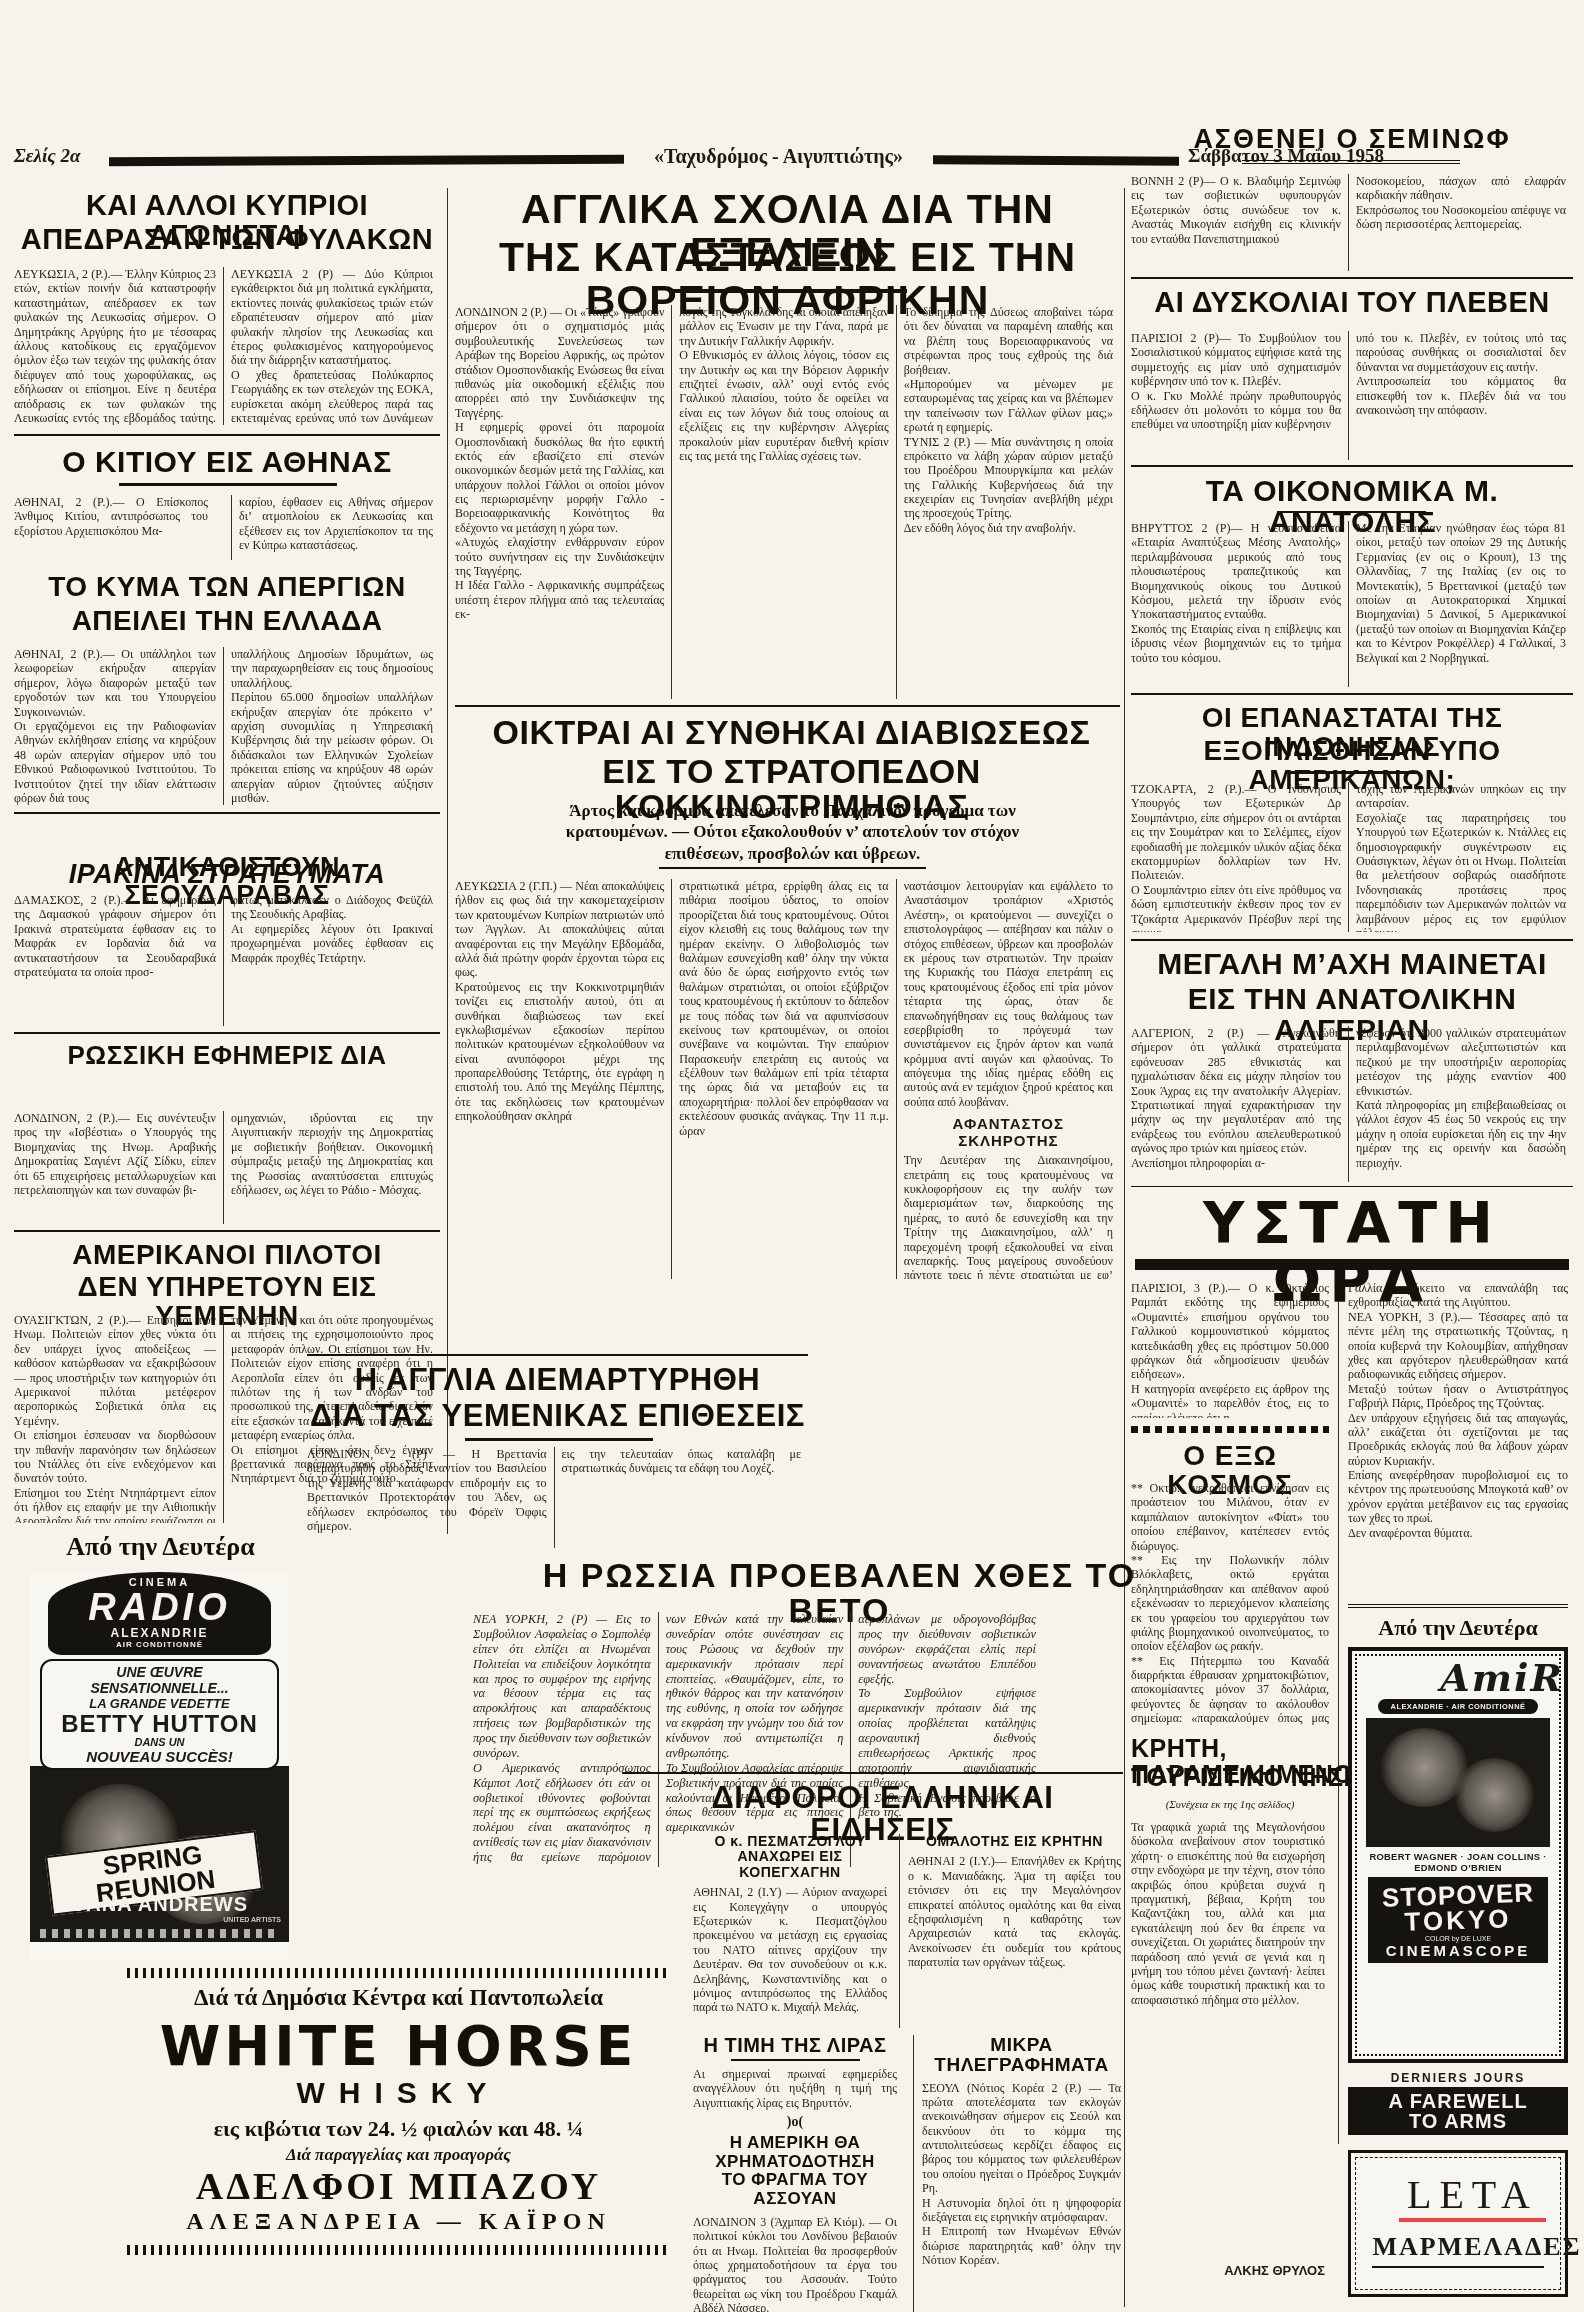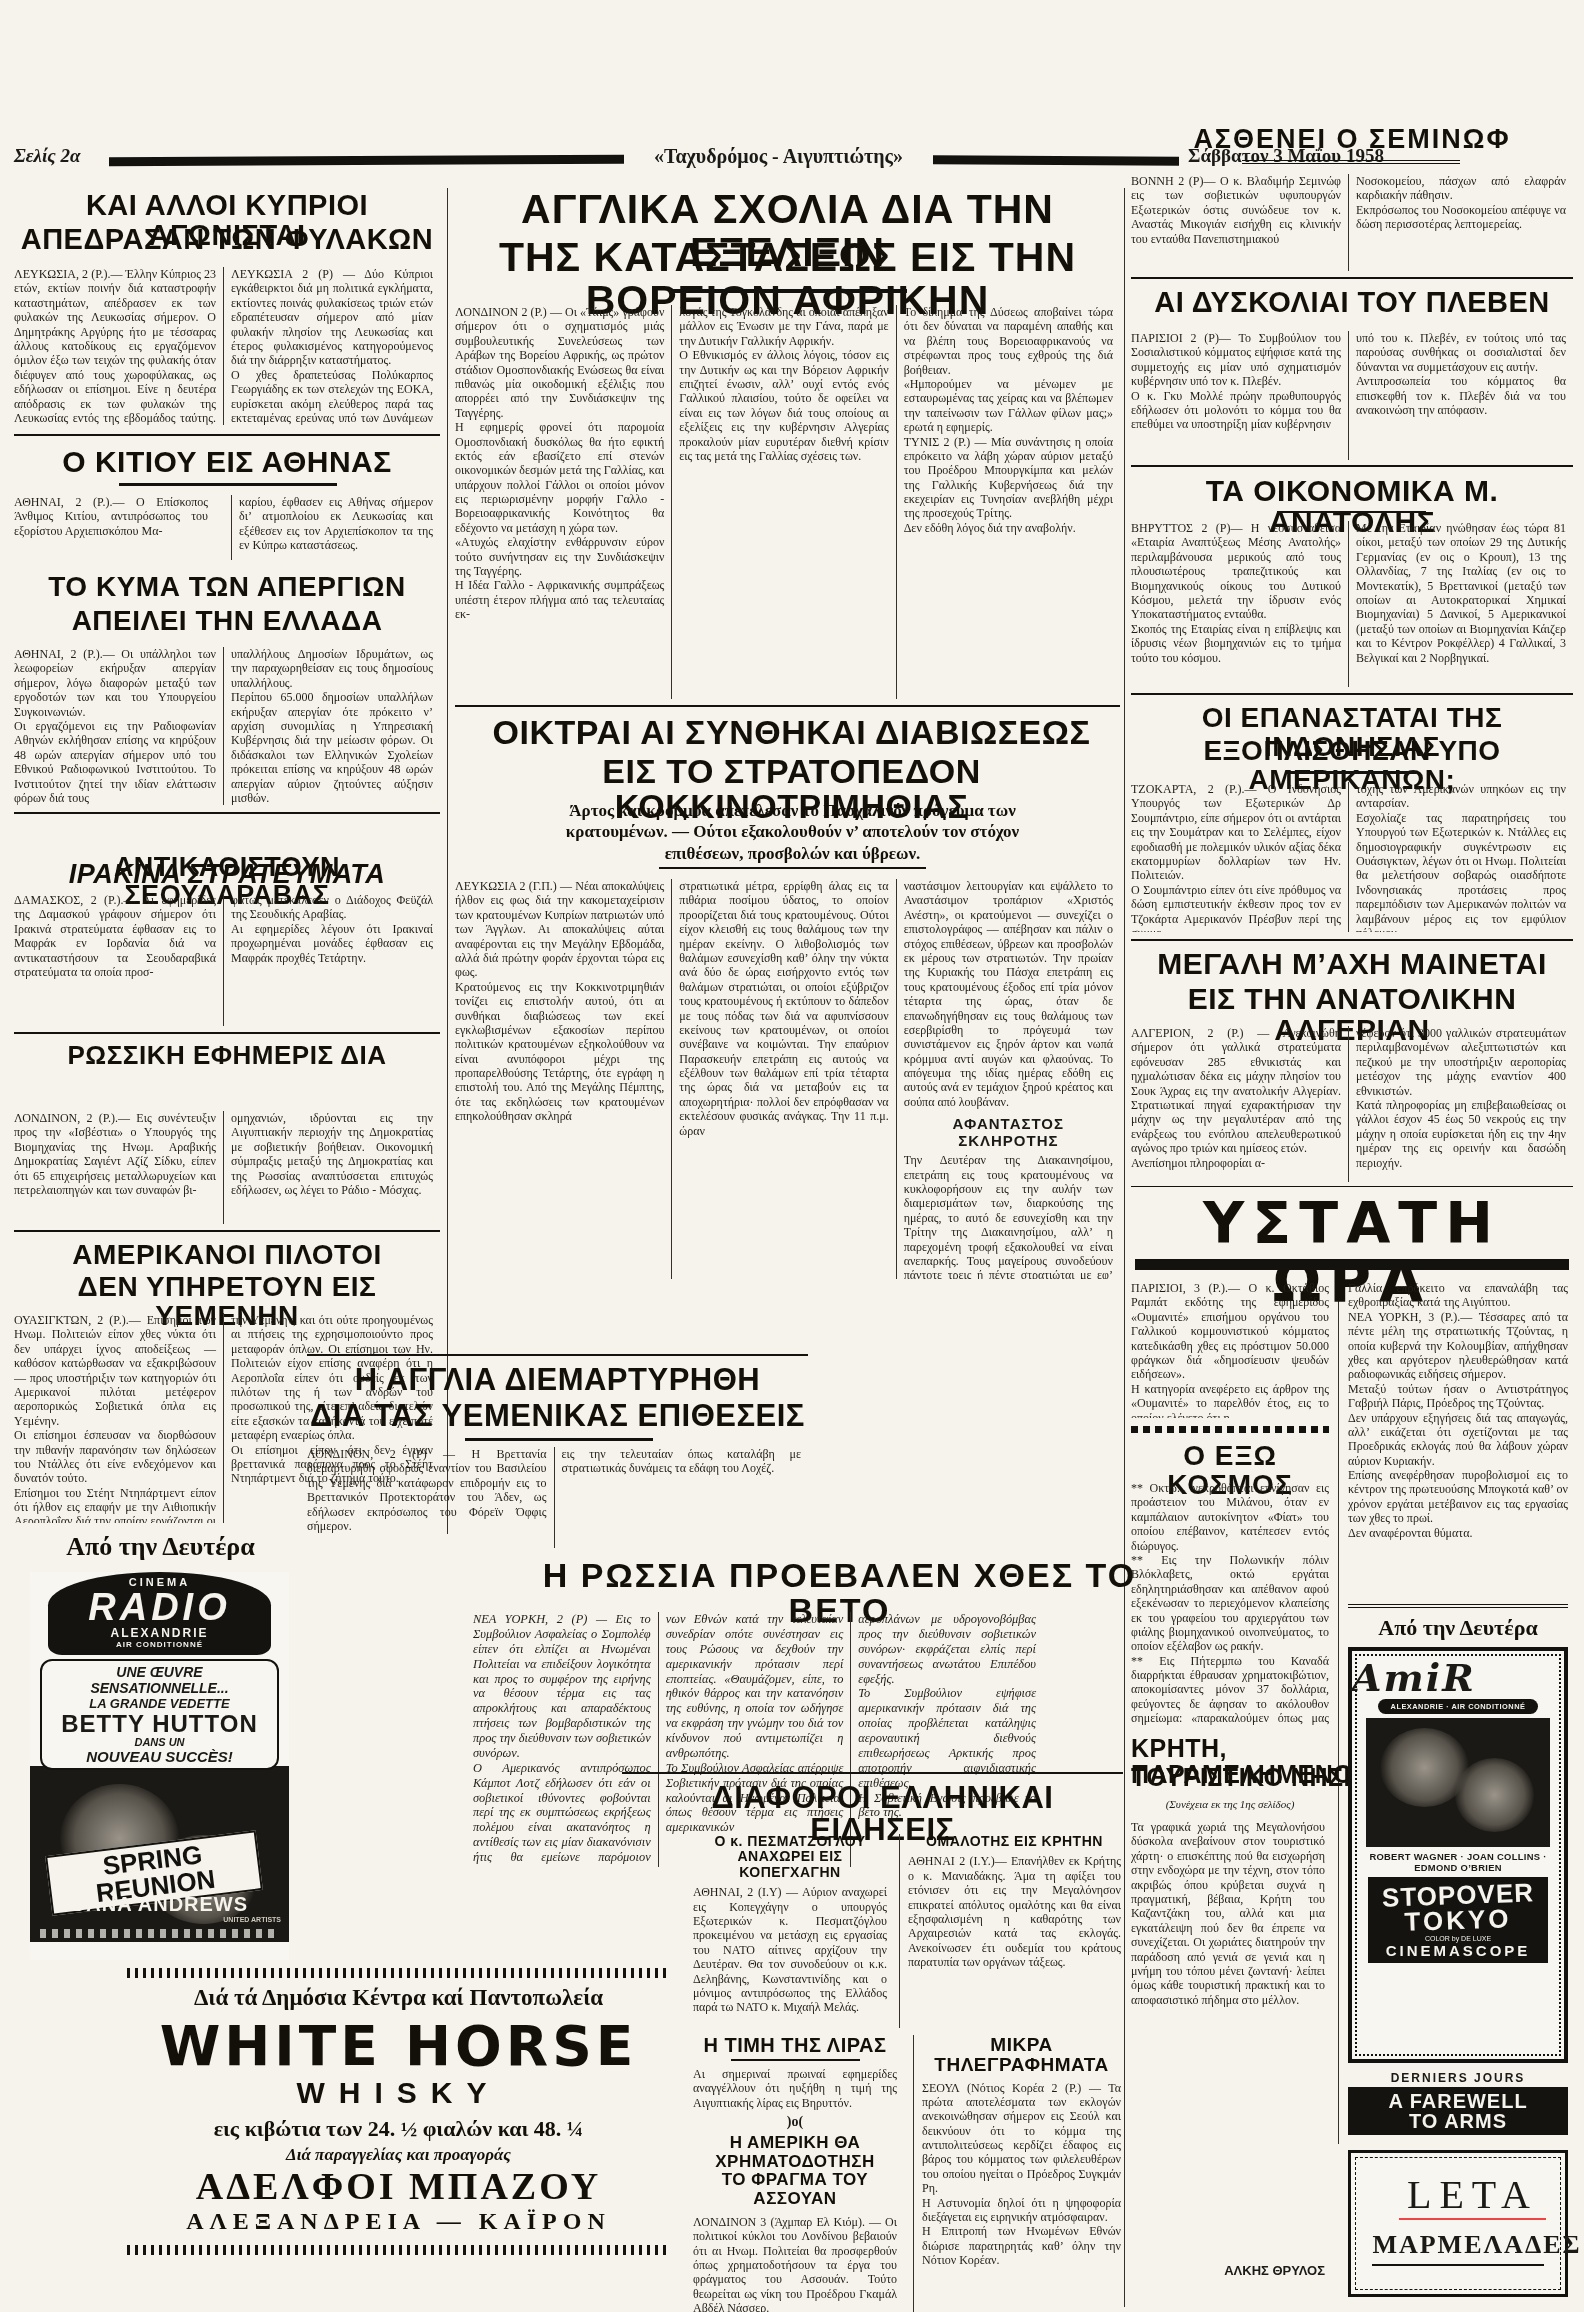--- a/index.html
+++ b/index.html
@@ -275,21 +275,21 @@
 
   <div class="abs h" style="left:1131px;top:1735px;width:277px;font-size:25px;text-align:left;">ΚΡΗΤΗ, ΠΑΡΑΜΕΛΗΜΕΝΟ</div>
   <div class="abs h" style="left:1131px;top:1764px;width:277px;font-size:25px;text-align:left;">ΤΟΥΡΙΣΤΙΚΟ ΝΗΣΙ</div>
   <div class="abs" style="left:1131px;top:1798px;width:198px;text-align:center;font:italic 11px 'Liberation Serif',serif;">(Συνέχεια εκ της 1ης σελίδος)</div>
   <div class="abs bd" style="left:1131px;top:1820px;width:194px;height:436px;">Τα γραφικά χωριά της Μεγαλονήσου δύσκολα ανεβαίνουν στον τουριστικό χάρτη· ο επισκέπτης πού θα εισχωρήση στην ενδοχώρα με την τέχνη, στον τόπο ακριβώς όπου κρύβεται συχνά η πραγματική, βέβαια, Κρήτη του Καζαντζάκη του, αλλά και μια εγκατάλειψη πού δεν θα έπρεπε να συνεχίζεται. Οι χωριάτες διατηρούν την παράδοση από γενιά σε γενιά και η μνήμη του τόπου μένει ζωντανή· λείπει όμως κάθε τουριστική πρακτική και το αποφασιστικό πήδημα στο μέλλον.</div>
   <div class="abs sig" style="left:1131px;top:2263px;width:194px;">ΑΛΚΗΣ ΘΡΥΛΟΣ</div>
 
   <div class="abs dbl" style="left:1348px;top:1604px;width:220px;"></div>
   <div class="abs hs" style="left:1348px;top:1616px;width:220px;font-size:22px;font-weight:bold;">Από την Δευτέρα</div>
   <div class="abs" style="left:1348px;top:1647px;width:220px;height:416px;border:4px solid #14120e;box-sizing:border-box;background:#f8f6f0;outline:2px dotted #14120e;outline-offset:-9px;">
-    <div style="text-align:left;font:bold italic 38px 'DejaVu Serif',serif;letter-spacing:2px;line-height:1;margin-top:8px;">AmiR</div>
+    <div style="text-align:right;font:bold italic 38px 'DejaVu Serif',serif;letter-spacing:2px;line-height:1;margin-top:8px;">AmiR</div>
     <div class="black" style="margin:2px 26px;border-radius:10px;text-align:center;font:bold 7.4px 'Liberation Sans',sans-serif;padding:3px 0;letter-spacing:0.5px;">ALEXANDRIE · AIR CONDITIONNÉ</div>
     <div class="poster" style="height:129px;margin:4px 14px;">
       <div class="blob1" style="left:14px;top:10px;width:89px;height:79px;"></div>
       <div class="blob2" style="left:89px;top:40px;width:79px;height:74px;"></div>
     </div>
     <div style="text-align:center;font:bold 9.4px 'Liberation Sans',sans-serif;letter-spacing:0.3px;">ROBERT WAGNER · JOAN COLLINS · EDMOND O’BRIEN</div>
     <div class="black" style="margin:4px 16px;text-align:center;padding:6px 0 4px;">
       <div style="font:bold 26px 'Liberation Sans',sans-serif;letter-spacing:1px;line-height:.95;transform:rotate(-2deg);">STOPOVER</div>
       <div style="font:bold 26px 'Liberation Sans',sans-serif;letter-spacing:3px;line-height:.95;transform:rotate(-2deg);">TOKYO</div>
       <div style="font:7px 'Liberation Sans',sans-serif;margin-top:3px;">COLOR by DE LUXE</div>
@@ -297,21 +297,21 @@
     </div>
   </div>
   <div class="abs" style="left:1348px;top:2071px;width:220px;">
     <div style="text-align:center;font:bold 12px 'Liberation Sans',sans-serif;letter-spacing:2px;">DERNIERS JOURS</div>
     <div class="black" style="text-align:center;padding:4px 0;margin-top:2px;">
       <div style="font:bold 20px 'Liberation Sans',sans-serif;letter-spacing:1px;line-height:1;">A FAREWELL</div>
       <div style="font:bold 20px 'Liberation Sans',sans-serif;letter-spacing:1px;line-height:1;">TO ARMS</div>
     </div>
   </div>
   <div class="abs" style="left:1348px;top:2150px;width:220px;height:147px;border:3px solid #14120e;box-sizing:border-box;outline:1px dashed #14120e;outline-offset:-8px;background:#f8f6f0;text-align:center;">
-    <div style="font:40px 'Liberation Serif',serif;letter-spacing:8px;margin-top:18px;display:inline-block;border-bottom:2px solid #ef4444;padding:0 8px;margin-left:29px;">LETA</div>
+    <div style="font:40px 'Liberation Serif',serif;letter-spacing:8px;margin-top:18px;display:inline-block;border-bottom:4px solid #ef4444;padding:0 8px;margin-left:29px;">LETA</div>
     <div style="font:bold 26px 'Liberation Serif',serif;letter-spacing:2px;margin-top:10px;display:inline-block;border-bottom:2px solid #14120e;width:100%;box-sizing:border-box;padding-bottom:4px;width:80%;">ΜΑΡΜΕΛΑΔΕΣ</div>
   </div>
 
   <div class="abs" style="left:127px;top:1968px;width:543px;height:341px;">
     <div class="tickrow"></div>
     <div class="hs" style="font-size:23px;margin-top:8px;font-weight:bold;">Διά τά Δημόσια Κέντρα καί Παντοπωλεία</div>
     <div class="h" style="font-size:55px;letter-spacing:4px;margin-top:8px;font-family:'DejaVu Sans',sans-serif;">WHITE HORSE</div>
     <div class="h" style="font-size:30px;letter-spacing:14px;margin-top:2px;">WHISKY</div>
     <div class="hs" style="font-size:22px;margin-top:8px;font-weight:bold;">εις κιβώτια των 24. ½ φιαλών και 48. ¼</div>
     <div class="hs" style="font-size:17px;margin-top:6px;font-style:italic;font-weight:bold;">Διά παραγγελίας και προαγοράς</div>

